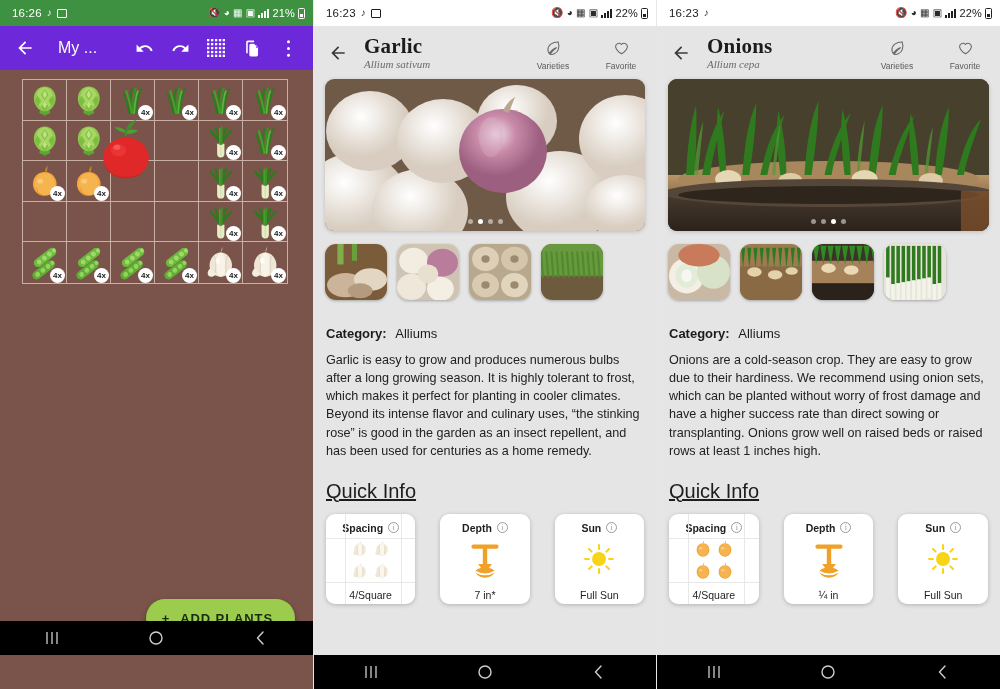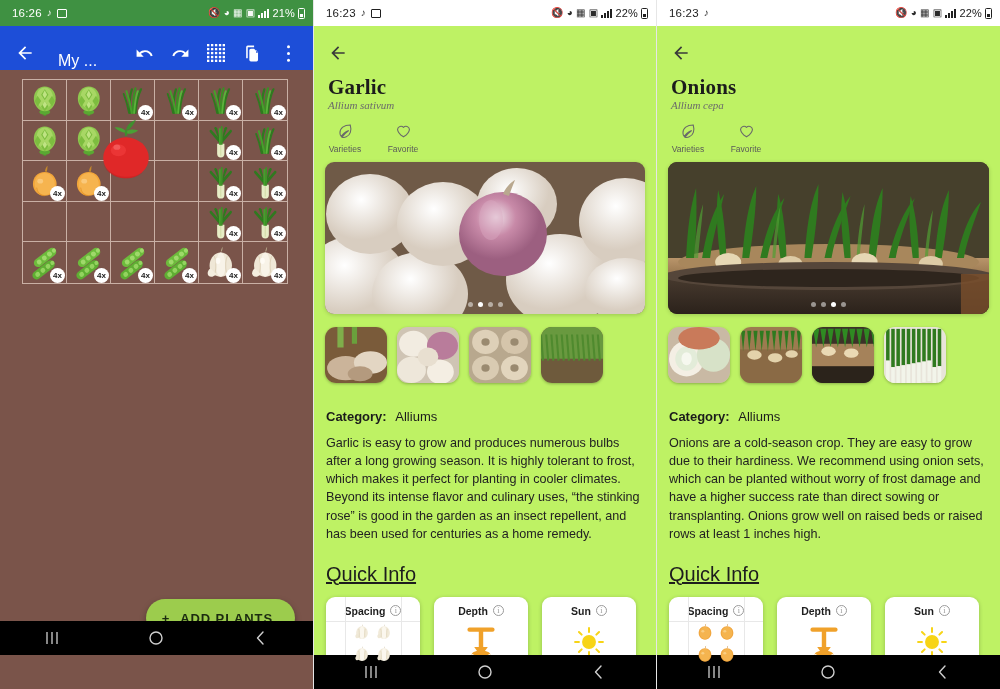--- a/index.html
+++ b/index.html
@@ -24,21 +24,21 @@
   .sb-ico { font-size: 10px; line-height: 1; display: inline-block; opacity: .95; }
   .sb-sq { width: 10px; height: 9px; border: 1.4px solid currentColor; border-radius: 1px; display: inline-block; }
   .sb-bars { display: inline-flex; align-items: flex-end; gap: 1px; height: 9px; }
   .sb-bars i { width: 2px; background: currentColor; display: block; }
   .sb-bars i:nth-child(1){height:3px}.sb-bars i:nth-child(2){height:5px}
   .sb-bars i:nth-child(3){height:7px}.sb-bars i:nth-child(4){height:9px}
   .sb-batt { width: 7px; height: 11px; border: 1.3px solid currentColor; border-radius: 1.5px; position: relative; display: inline-block; }
   .sb-batt:after { content:''; position:absolute; left:1px; right:1px; bottom:1px; height:3px; background: currentColor; }
 
   .appbar {
-    height: 44px; background: #1d4ed8; display: flex; align-items: flex-end;
+    height: 44px; background: #6d28d9; display: flex; align-items: center;
     padding: 0 8px; gap: 2px; color: #fff;
   }
   .appbar .title { font-size: 16px; font-weight: 400; margin-left: 14px; margin-right: auto; white-space: nowrap; }
   .tb-btn { width: 34px; height: 34px; display: flex; align-items: center; justify-content: center; cursor: pointer; }
   .tb-btn svg { display: block; }
 
   .gardenarea { position: relative; height: calc(689px - 26px - 44px - 34px); background: #7a544a; }
   .grid {
     position: absolute; left: 22px; top: 9px;
     width: 266px; height: 205px;
@@ -67,44 +67,44 @@
     box-shadow: 0 3px 6px rgba(0,0,0,.35); cursor: pointer;
   }
   .navbar {
     position: absolute; left: 0; bottom: 0; width: 100%; height: 34px;
     background: #000; display: flex; align-items: center; justify-content: space-around;
     color: #cfcfcf;
   }
   .navbar div { cursor: pointer; display: flex; align-items: center; justify-content: center; width: 60px; height: 34px; }
 
   
-  .panelp { width: 343px; height: 689px; position: relative; background: #bef264; overflow: hidden; border-left: 1px solid #e6e6e6; }
+  .panelp { width: 343px; height: 689px; position: relative; background: #e5e5e5; overflow: hidden; border-left: 1px solid #e6e6e6; }
   .panelp:last-child { width: 344px; }
-  .p-head { display: flex; align-items: flex-start; padding: 6px 10px 4px 8px; gap: 4px; flex-direction: column; }
+  .p-head { display: flex; align-items: flex-start; padding: 6px 10px 4px 8px; gap: 4px; }
   .backbtn { width: 32px; height: 32px; display:flex; align-items:center; justify-content:center; cursor:pointer; flex: 0 0 auto; margin-top: 5px;}
   .titles { margin-left: 6px; margin-right: auto; padding-top: 2px; }
   .p-title { font-size: 21px; font-weight: 700; color: #1c1c1c; font-family: "Liberation Serif", serif; letter-spacing: .2px; }
   .p-sub { font-size: 11px; color: #6a6a6a; font-style: italic; font-family: "Liberation Serif", serif; margin-top: -1px; }
-  .hactions { display: flex; gap: 12px; padding-top: 6px; padding-right: 2px; }
+  .hactions { display: flex; gap: 22px; padding-top: 6px; padding-right: 2px; }
   .haction { display: flex; flex-direction: column; align-items: center; gap: 2px; cursor: pointer; width: 46px; }
   .haction span { font-size: 8.5px; color: #5a5a5a; }
 
   .hero { margin: 4px 11px 0 11px; height: 152px; border-radius: 9px; position: relative; overflow: hidden; box-shadow: 0 1px 4px rgba(0,0,0,.18); }
   .dots { position: absolute; left: 0; right: 0; bottom: 7px; display: flex; justify-content: center; gap: 5px; }
   .dots i { width: 5px; height: 5px; border-radius: 50%; background: rgba(255,255,255,.5); display:block; }
   .dots i.on { background: #fff; }
 
   .thumbs { display: flex; gap: 10px; padding: 13px 11px 0 11px; }
   .thumb { width: 62px; height: 56px; border-radius: 11px; overflow: hidden; box-shadow: 0 1px 3px rgba(0,0,0,.28); position: relative; cursor: pointer; }
 
   .catline { padding: 26px 12px 0 12px; font-size: 13px; color: #1b1b1b; }
   .catline b { font-weight: 700; }
   .desc { padding: 10px 12px 0 12px; font-size: 12.6px; line-height: 1.44; color: #222; }
   .qi-title { padding: 20px 12px 0 12px; font-size: 20px; color: #1d1d1d; font-weight: 400; text-decoration: underline; }
-  .qi-cards { display: flex; gap: 14px; padding: 11px 12px 0 12px; }
+  .qi-cards { display: flex; gap: 25px; padding: 11px 12px 0 12px; }
   .qi-card {
     width: 94px; height: 90px; background: #fff; border-radius: 9px;
     box-shadow: 0 1px 4px rgba(0,0,0,.22); position: relative; overflow: hidden;
     display: flex; flex-direction: column; align-items: center;
   }
   .qi-head { display: flex; align-items: center; gap: 5px; padding-top: 8px; }
   .qi-head b { font-size: 10.5px; font-weight: 700; color: #1e1e1e; }
   .qi-ico { width: 11px; height: 11px; border-radius: 50%; border: 1px solid #9a9a9a; color:#9a9a9a; font-size: 8px; line-height: 9px; text-align: center; font-family:"Liberation Serif",serif; }
   .qi-body { flex: 1; display: flex; align-items: center; justify-content: center; width: 100%; }
   .qi-foot { font-size: 10.5px; color: #1e1e1e; padding-bottom: 3px; }

